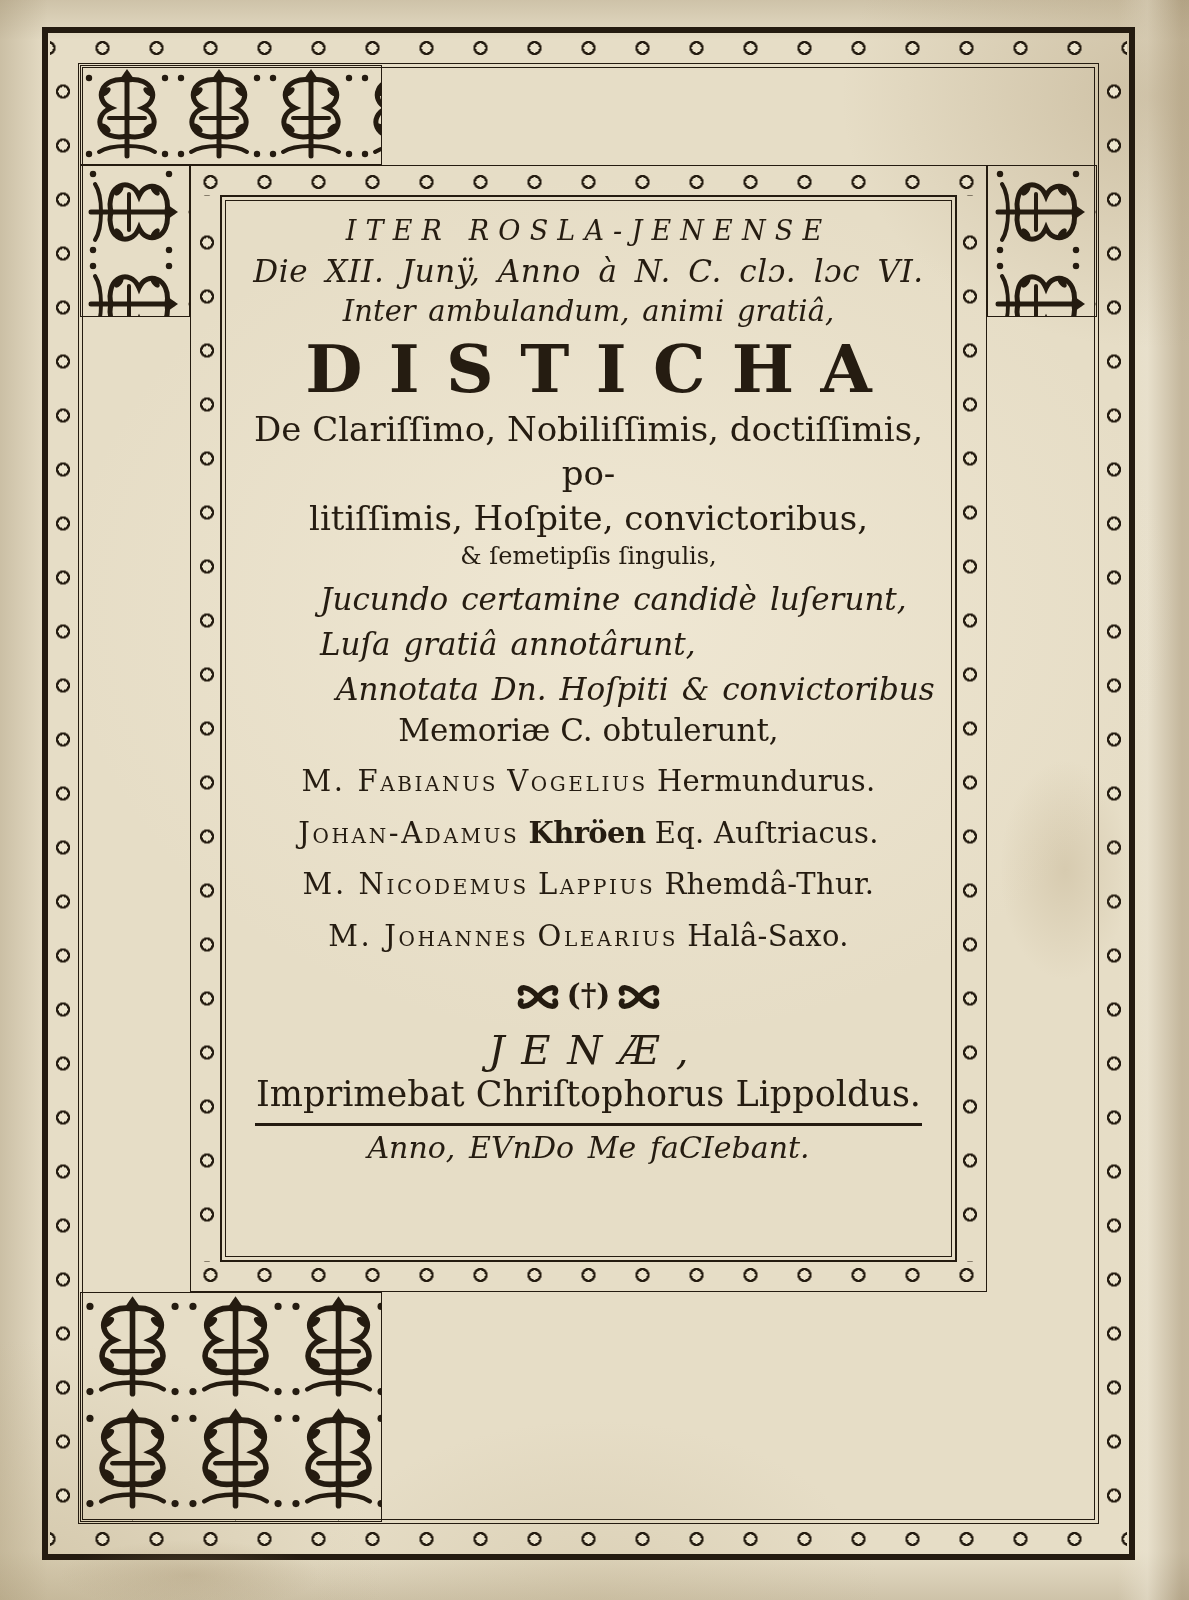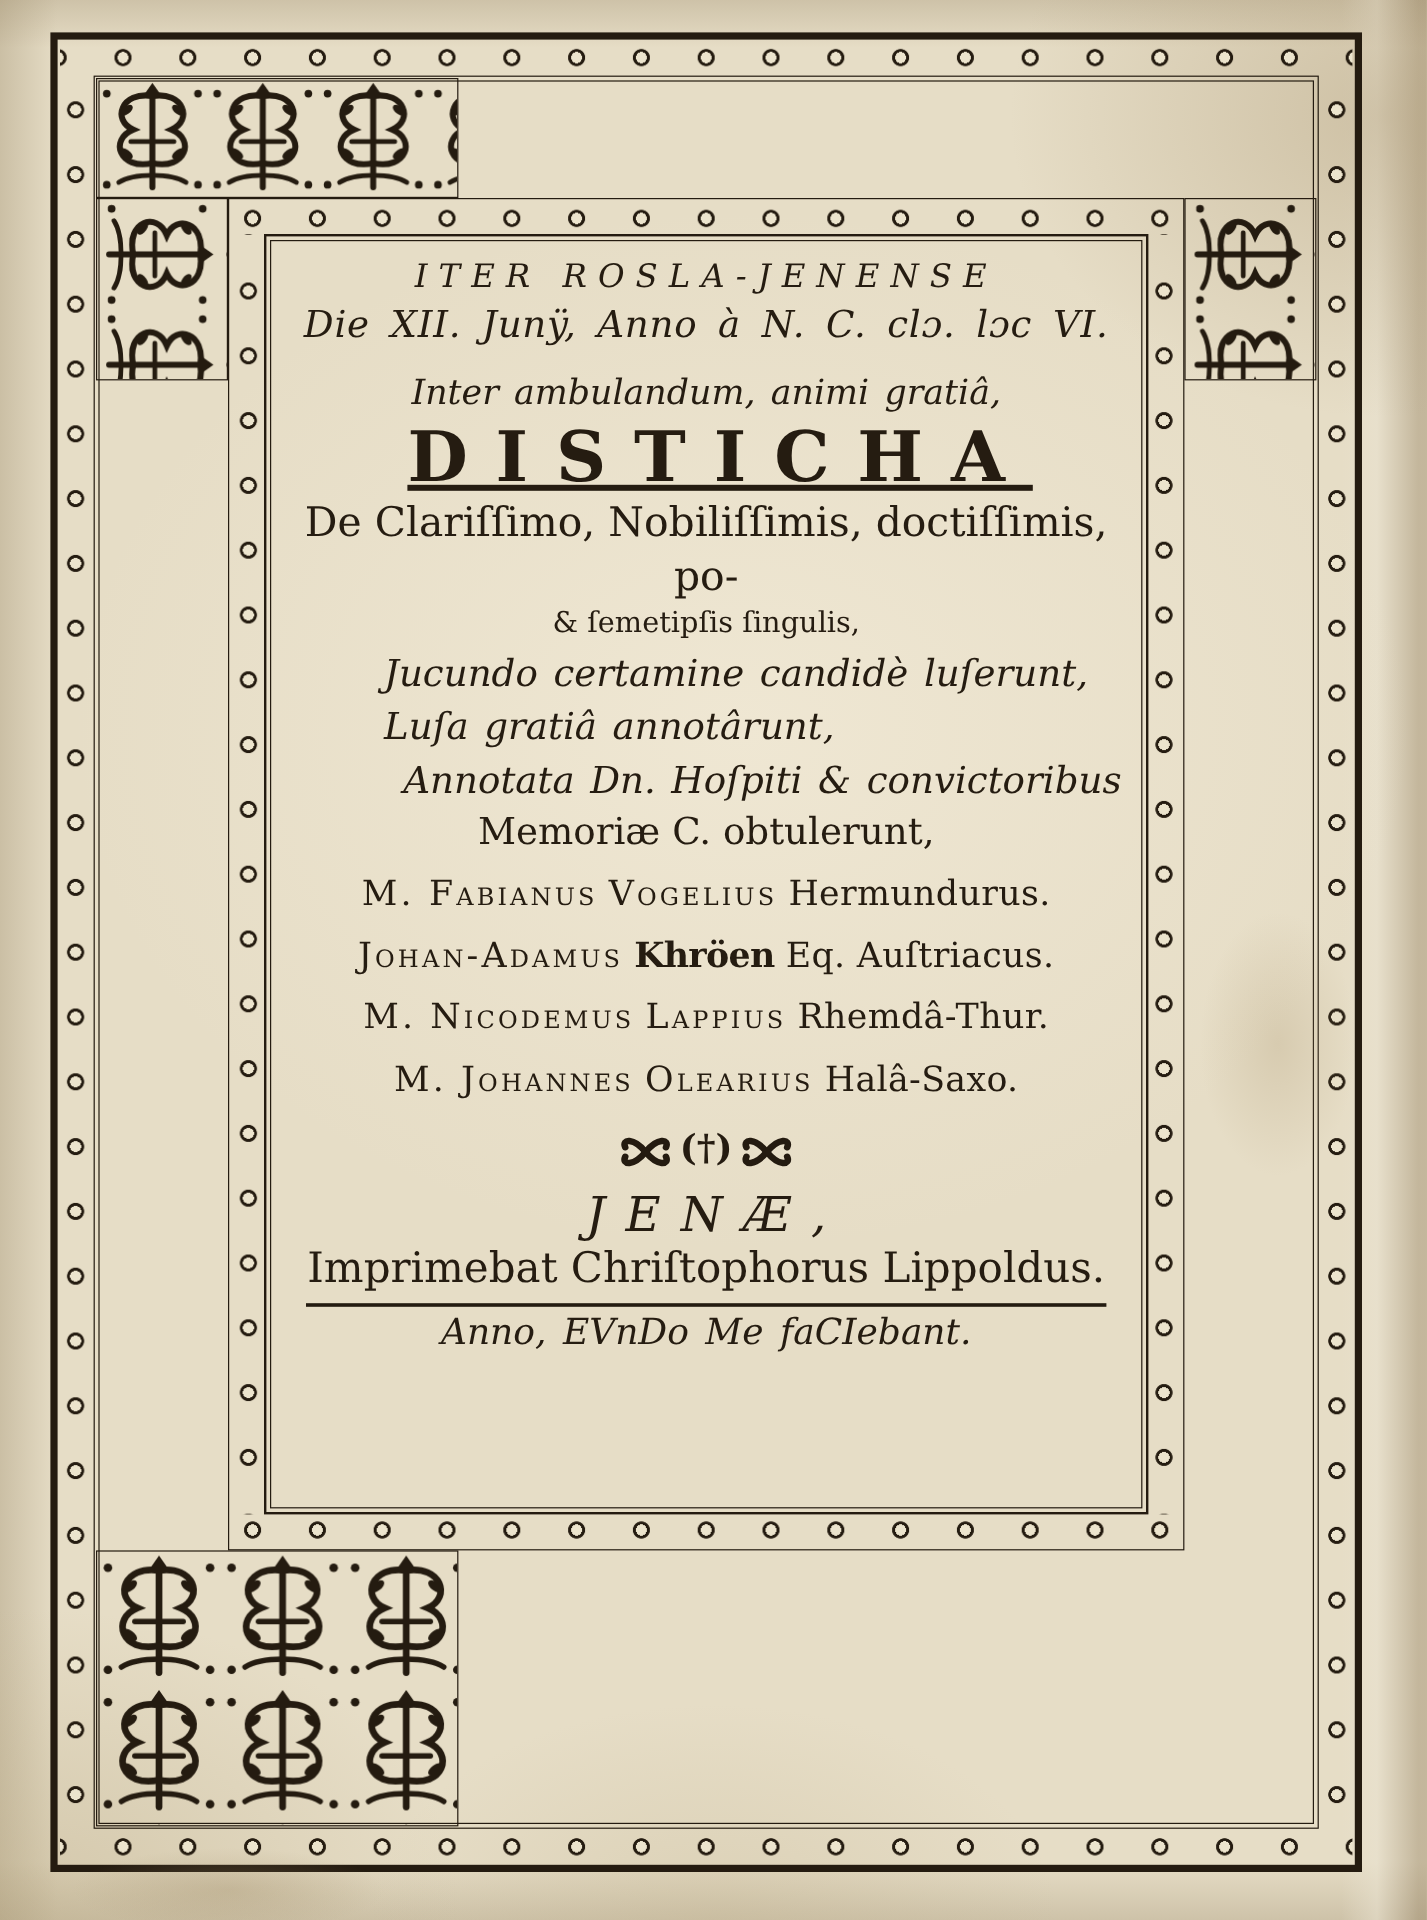--- a/index.html
+++ b/index.html
@@ -41,22 +41,22 @@
   .iring-left{left:146px; top:162px; bottom:292px;}
   .iring-right{right:146px; top:162px; bottom:292px;}
   .text-frame{position:absolute; top:162px; left:172px; right:172px; bottom:292px;
           border:2.5px solid #241b10;}
   .text-inner{position:absolute; inset:3px; border:1.2px solid #241b10; overflow:hidden;
           text-align:center;}
   
   .t-series{margin-top:14px; font-style:italic; font-size:27px; letter-spacing:.34em; line-height:1.2;}
   .t-inquo{margin-top:6px; font-size:34px; line-height:1.2;}
   .t-date{margin-top:5px; font-style:italic; font-size:31px; letter-spacing:.02em; word-spacing:.22em; line-height:1.25;}
-  .t-occasion{margin-top:18px; font-style:italic; font-size:29px; word-spacing:.12em; line-height:1.25;}
-  .t-main{margin-top:4px; font-size:58px; font-weight:600; letter-spacing:.40em; text-indent:.40em; line-height:1.12;text-decoration:underline;}
+  .t-occasion{margin-top:2px; font-style:italic; font-size:29px; word-spacing:.12em; line-height:1.25;}
+  .t-main{margin-top:4px; font-size:66px; font-weight:600; letter-spacing:.40em; text-indent:.40em; line-height:1.12;}
   .t-sub{font-size:34px; line-height:1.30;}
   .t-semet{margin-top:2px; font-size:24px; line-height:1.2;}
   .verses{margin-top:6px; text-align:left; padding-left:94px; font-style:italic; font-size:31px; line-height:1.45; word-spacing:.1em;}
   .verse-3{text-indent:16px;}
   .t-memo{font-size:31px; line-height:1.25;}
   .authors{margin-top:6px; font-size:29px;}
   .author-line{line-height:1.78; white-space:nowrap;}
   .sc{font-variant:small-caps; letter-spacing:.09em;}
   .fraktur{font-weight:700; letter-spacing:-.02em;}
   .origin{letter-spacing:.01em;}
@@ -195,20 +195,21 @@
     <div class="ring ring-v iring-right"></div>
 
     <div class="text-frame">
       <div class="text-inner">
 
         <div class="t-series">ITER ROSLA-JENENSE</div>
         <div class="t-date">Die XII. Junÿ, Anno à N. C. clɔ. lɔc VI.</div>
         <div class="t-occasion">Inter ambulandum, animi gratiâ,</div>
         <div class="t-main">DISTICHA</div>
         <div class="t-sub">De Clariſſimo, Nobiliſſimis, doctiſſimis, po-</div>
+        <div class="t-sub">litiſſimis, Hoſpite, convictoribus,</div>
         <div class="t-semet">&amp; ſemetipſis ſingulis,</div>
 
         <div class="verses">
           <div>Jucundo certamine candidè luſerunt,</div>
           <div>Luſa gratiâ annotârunt,</div>
           <div class="verse-3">Annotata Dn. Hoſpiti &amp; convictoribus</div>
         </div>
 
         <div class="t-memo">Memoriæ C. obtulerunt,</div>
 

